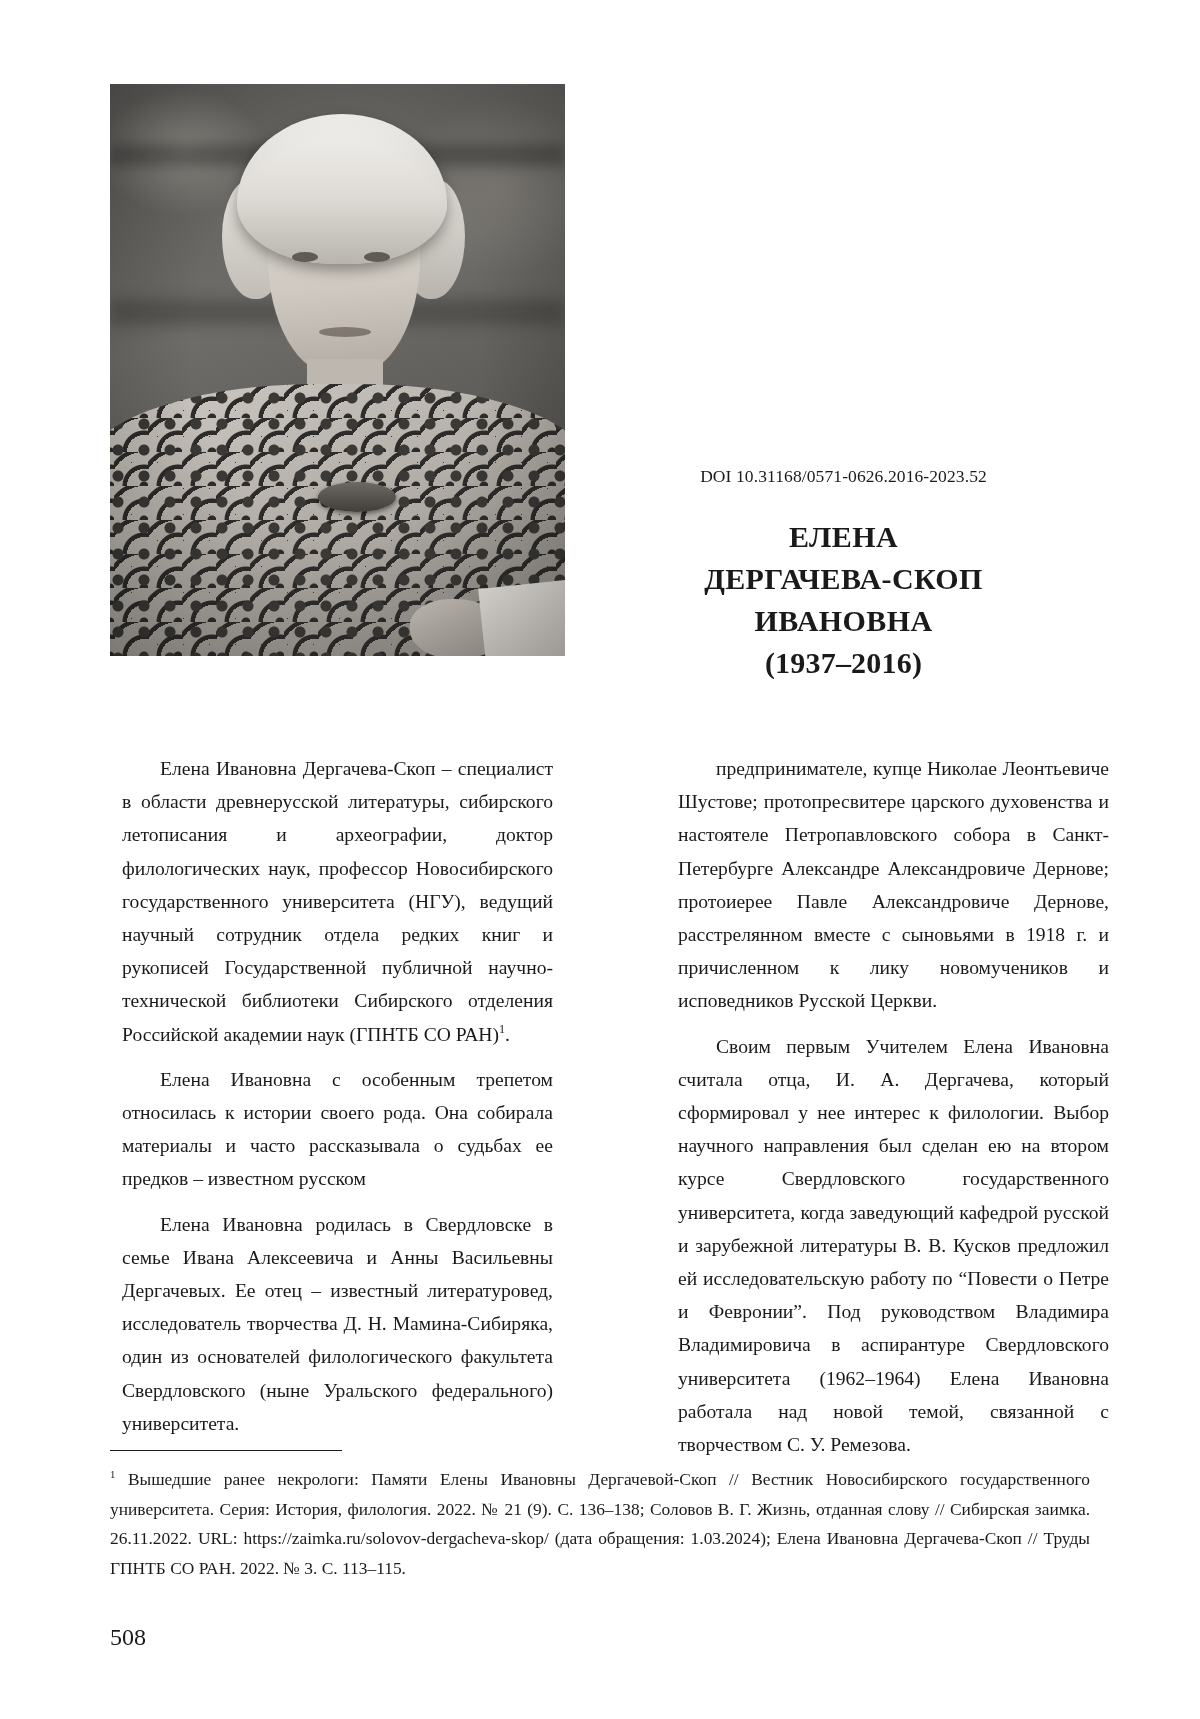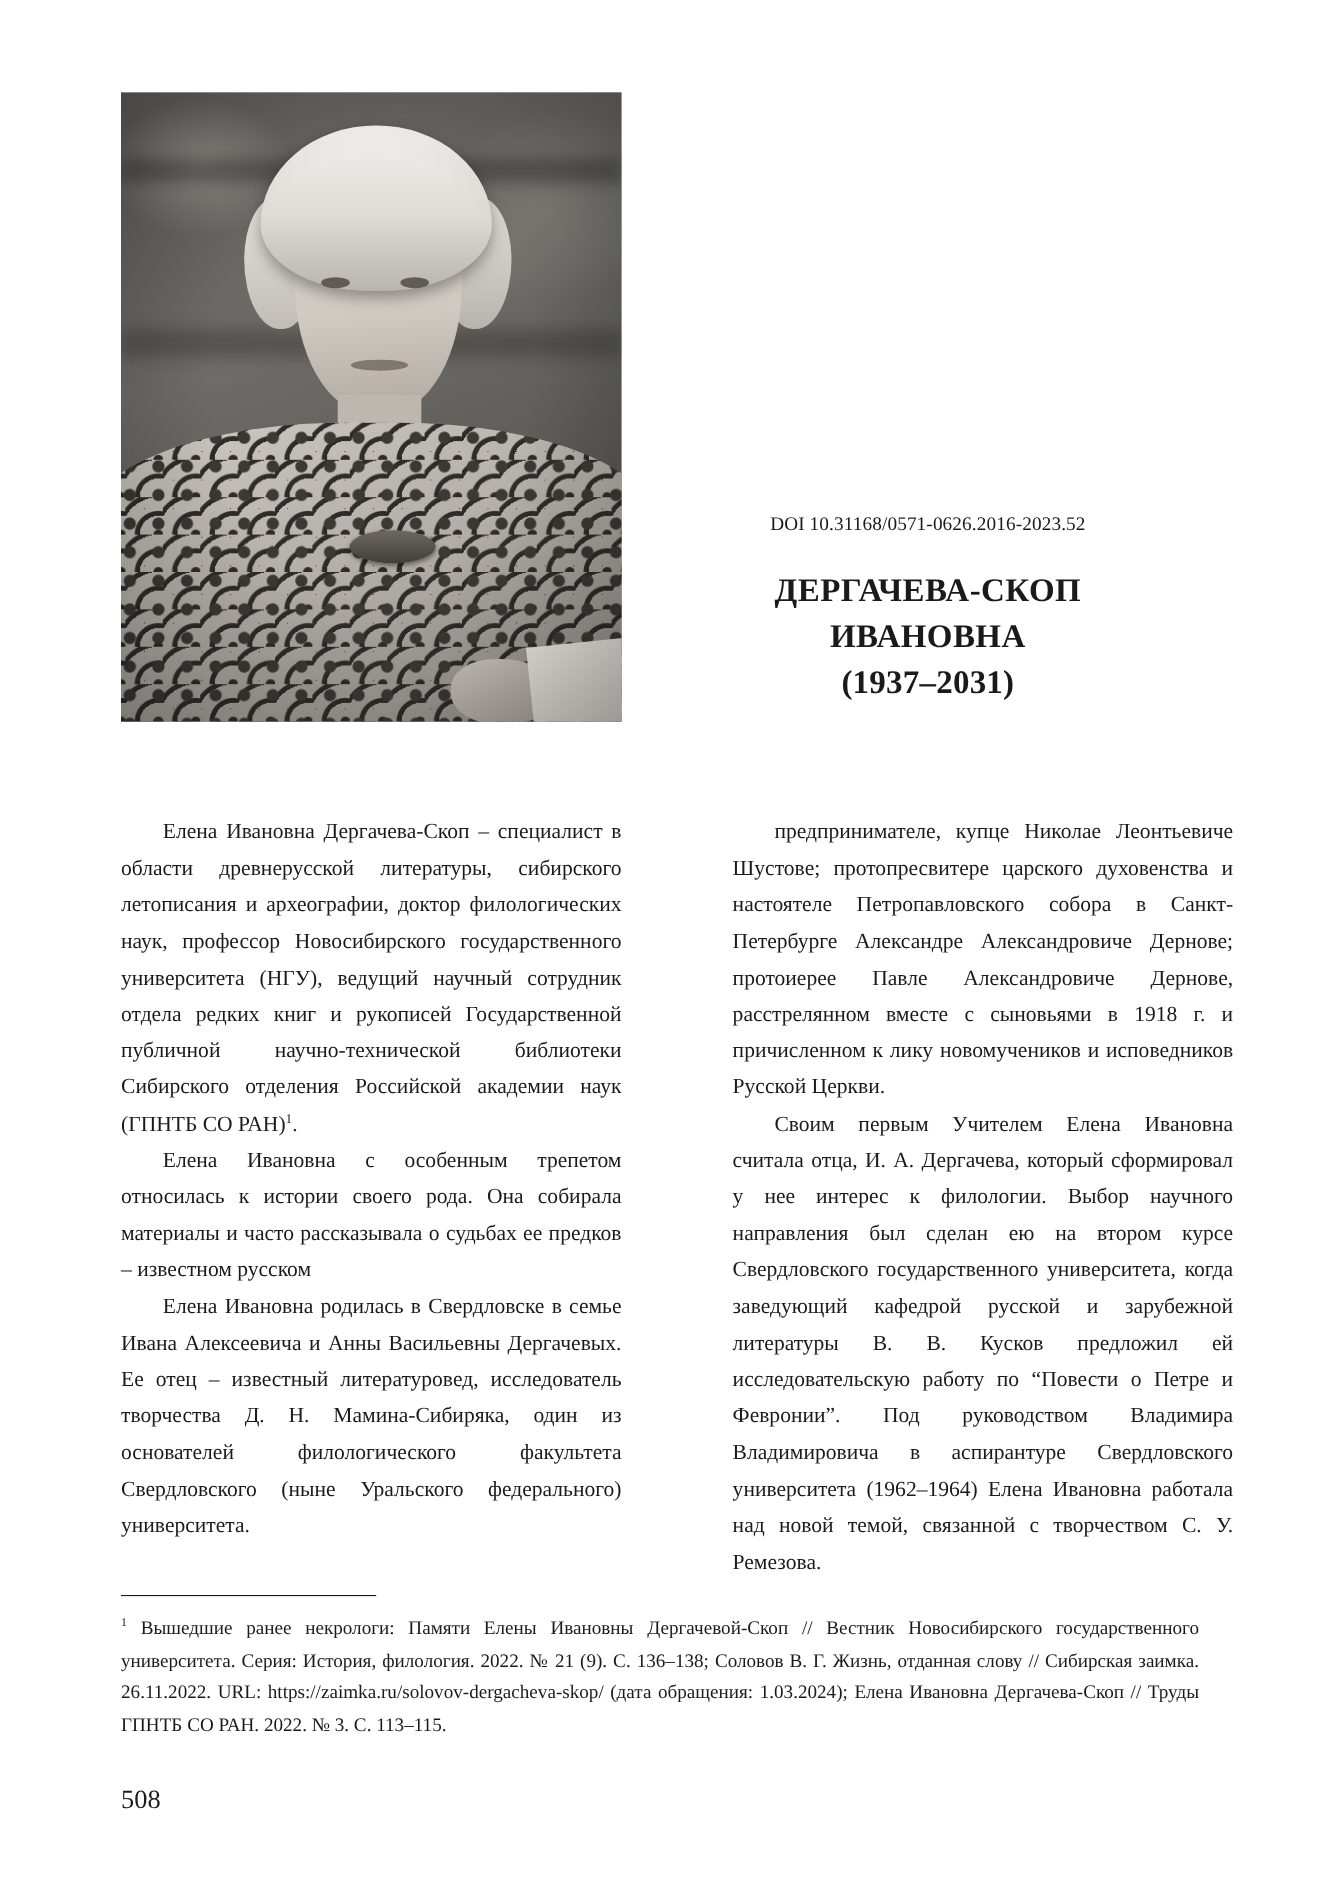--- a/index.html
+++ b/index.html
@@ -197,21 +197,21 @@
     width: 455px;
     font-size: 19.6px;
     line-height: 33.2px;
     text-align: justify;
     text-justify: inter-word;
     hyphens: manual;
   }
   .col.left { left: 0; }
   .col.right { left: 556px; }
   .col p {
-    margin: 0;
+    margin: 12px;
     text-indent: 38px;
   }
   sup {
     font-size: 0.62em;
     vertical-align: super;
     line-height: 0;
   }
 
   
   .footnote {
@@ -264,23 +264,24 @@
       <div class="body"></div>
       <div class="brooch"></div>
       <div class="hand"></div>
       <div class="paper"></div>
       <div class="vignette"></div>
     </div>
 
     <div class="title-col">
       <div class="doi">DOI 10.31168/0571-0626.2016-2023.52</div>
       <div class="main-title">
+        <span class="ln">ЕЛЕНА</span>
         <span class="ln">ДЕРГАЧЕВА-СКОП</span>
         <span class="ln">ИВАНОВНА</span>
-        <span class="ln years">(1937–2031)</span>
+        <span class="ln years">(1937–2016)</span>
       </div>
     </div>
   </div>
 
   <div class="columns">
 
     <div class="col left">
       <p><span>Елена Ивановна Дергачева-Скоп – специалист в области древнерусской литературы, сибирского летописания и археографии, доктор филологических наук, профессор Новосибирского государственного университета (НГУ), ведущий научный сотрудник отдела редких книг и рукописей Государственной публичной научно-технической библиотеки Сибирского отделения Российской академии наук (ГПНТБ СО РАН)</span><sup>1</sup>.</p>
       <p>Елена Ивановна с особенным трепетом относилась к истории своего рода. Она собирала материалы и часто рассказывала о судьбах ее предков – известном русском</p>
       <p>Елена Ивановна родилась в Свердловске в семье Ивана Алексеевича и Анны Васильевны Дергачевых. Ее отец – известный литературовед, исследователь творчества Д. Н. Мамина-Сибиряка, один из основателей филологического факультета Свердловского (ныне Уральского федерального) университета.</p>

